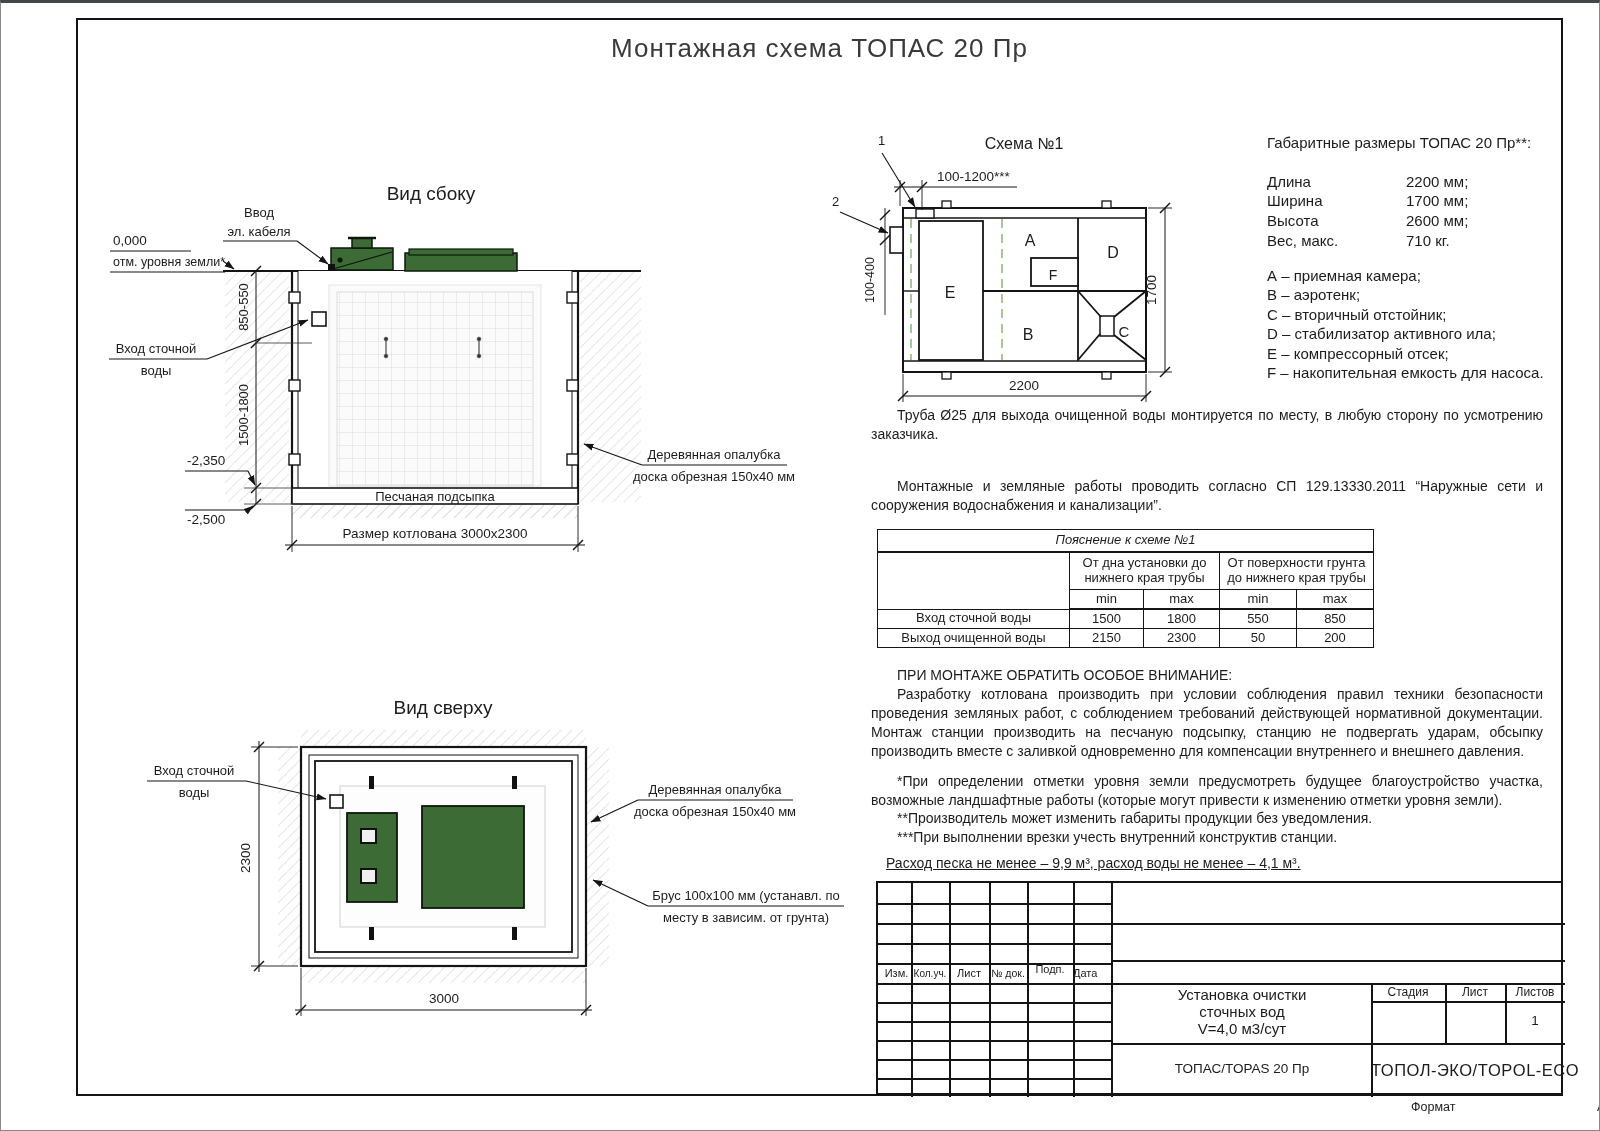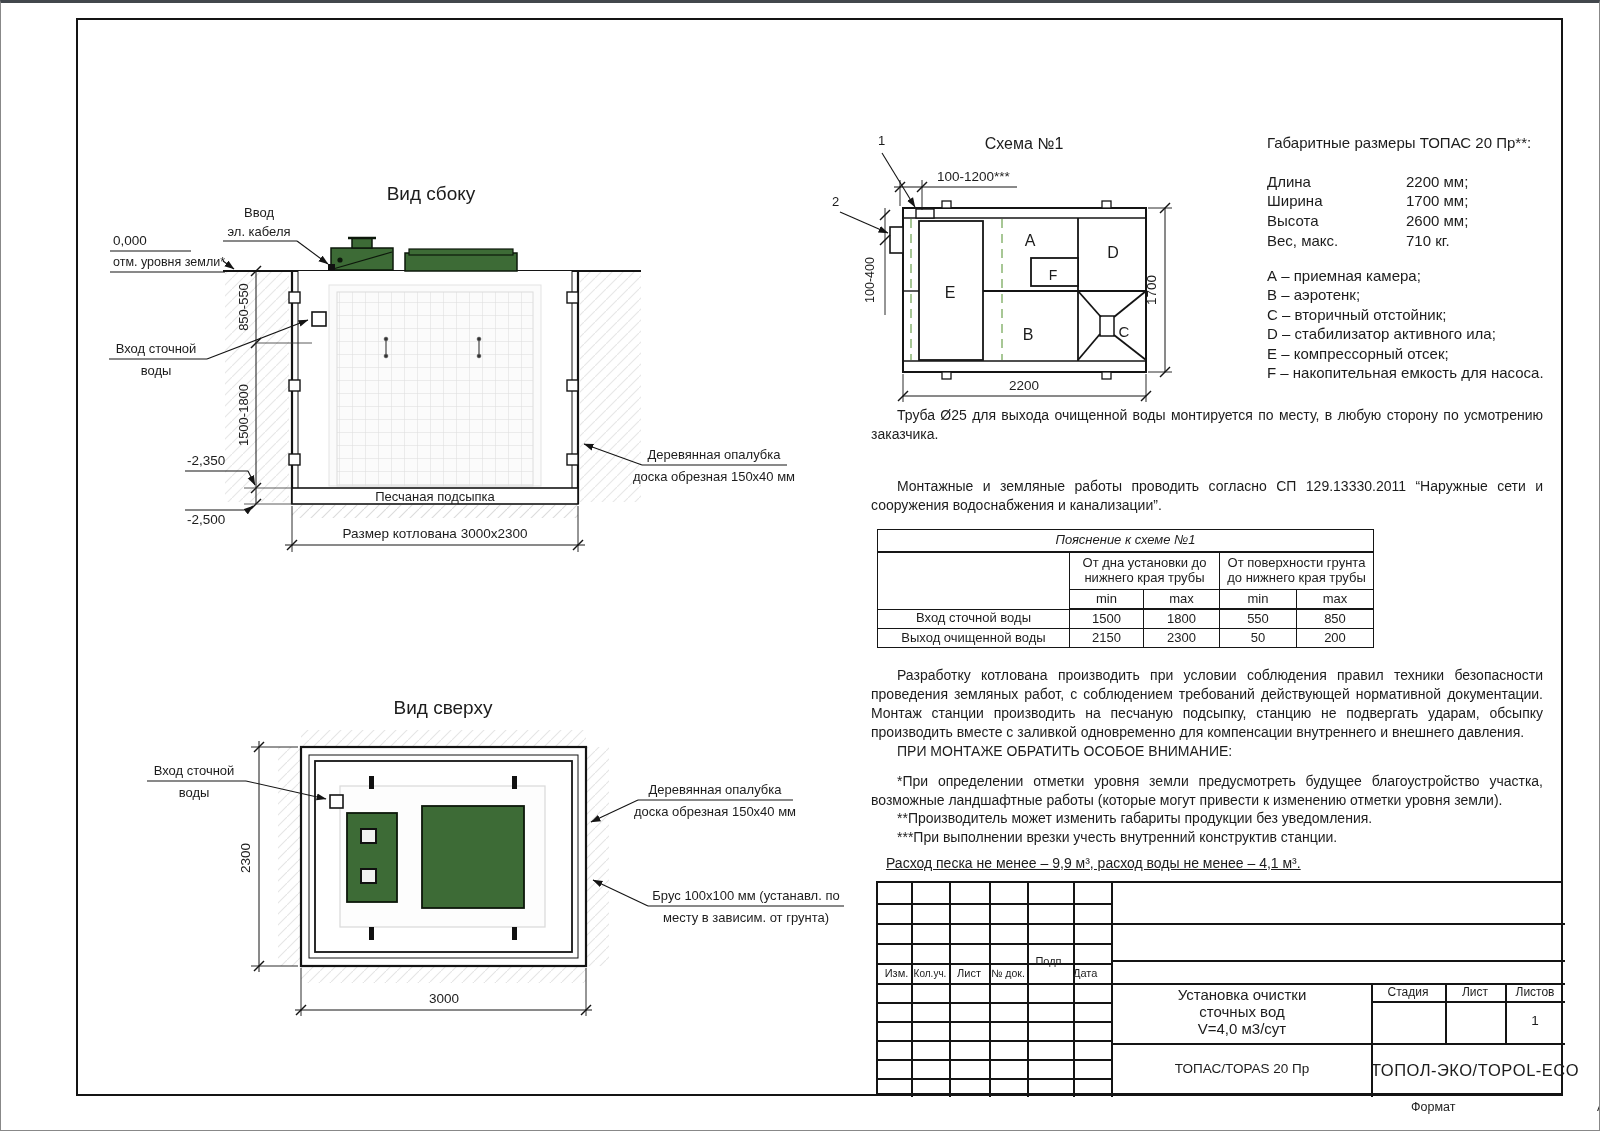--- a/index.html
+++ b/index.html
@@ -38,20 +38,21 @@
   .tb .hl{height:1.5px;}
   .tb .txt{position:absolute;white-space:nowrap;}
   .fmt{position:absolute;font-size:12.5px;color:#222;}
 </style>
 </head>
 <body>
 
 <div class="sheet">
   <div class="frame"></div>
 
+  <div class="main-title">Монтажная схема ТОПАС 20 Пр</div>
 
   <svg class="abs" style="left:75px;top:165px" width="770" height="410" viewBox="75 165 770 410">
     <defs>
       <pattern id="grid" width="13" height="13" patternUnits="userSpaceOnUse">
         <path d="M13 0H0V13" fill="none" stroke="#dcdcdc" stroke-width="1"></path>
       </pattern>
       <pattern id="hatch" width="11" height="11" patternUnits="userSpaceOnUse">
         <path d="M-1 12 L12 -1" stroke="#d2d2d2" stroke-width="1.1" fill="none"></path>
       </pattern>
       <marker id="arr" viewBox="0 0 10 7" refX="9.5" refY="3.5" markerWidth="9" markerHeight="7" orient="auto">
@@ -338,22 +339,22 @@
     <div class="lg" style="top:233px">F – накопительная емкость для насоса.</div>
   </div>
 
   <div class="note" style="top:403px">
     <p>Труба Ø25 для выхода очищенной воды монтируется по месту, в любую сторону по усмотрению заказчика.</p>
   </div>
   <div class="note" style="top:474px">
     <p>Монтажные и земляные работы проводить согласно СП 129.13330.2011 “Наружные сети и сооружения водоснабжения и канализации”.</p>
   </div>
   <div class="note" style="top:663px">
+    <p style="text-align:left">ПРИ МОНТАЖЕ ОБРАТИТЬ ОСОБОЕ ВНИМАНИЕ:</p>
     <p>Разработку котлована производить при условии соблюдения правил техники безопасности проведения земляных работ, с соблюдением требований действующей нормативной документации. Монтаж станции производить на песчаную подсыпку, станцию не подвергать ударам, обсыпку производить вместе с заливкой одновременно для компенсации внутреннего и внешнего давления.</p>
-    <p style="text-align:left">ПРИ МОНТАЖЕ ОБРАТИТЬ ОСОБОЕ ВНИМАНИЕ:</p>
   </div>
   <div class="note" style="top:769px;line-height:18.5px">
     <p>*При определении отметки уровня земли предусмотреть будущее благоустройство участка, возможные ландшафтные работы (которые могут привести к изменению отметки уровня земли).</p>
     <p>**Производитель может изменить габариты продукции без уведомления.</p>
     <p>***При выполнении врезки учесть внутренний конструктив станции.</p>
   </div>
   <div class="consump">Расход песка не менее – 9,9 м³, расход воды не менее – 4,1 м³.</div>
 
   <table class="exp">
     <colgroup>
@@ -422,21 +423,21 @@
     <div class="hl" style="left:233px;top:40px;width:454px"></div>
     <div class="hl" style="left:233px;top:77px;width:454px"></div>
     <div class="hl" style="left:233px;top:100px;width:454px;height:2px"></div>
     <div class="hl" style="left:493px;top:118px;width:194px"></div>
     <div class="hl" style="left:233px;top:160px;width:454px;height:2px"></div>
 
     <div class="txt" style="left:0;top:84px;width:37px;text-align:center;font-size:11px">Изм.</div>
     <div class="txt" style="left:33px;top:85px;width:38px;text-align:center;font-size:10px">Кол.уч.</div>
     <div class="txt" style="left:71px;top:84px;width:40px;text-align:center;font-size:11px">Лист</div>
     <div class="txt" style="left:111px;top:84px;width:38px;text-align:center;font-size:10.5px">№ док.</div>
-    <div class="txt" style="left:149px;top:72px;width:46px;text-align:center;font-size:11px">Подп.</div>
+    <div class="txt" style="left:149px;top:80px;width:46px;text-align:center;font-size:11px">Подп.</div>
     <div class="txt" style="left:195px;top:84px;width:38px;font-size:11px">Дата</div>
 
     <div class="txt" style="left:235px;top:103px;width:258px;text-align:center;font-size:15px;line-height:17px">
       <div>Установка очистки</div>
       <div>сточных вод</div>
       <div>V=4,0 м3/сут</div>
     </div>
 
     <div class="txt" style="left:235px;top:178px;width:258px;text-align:center;font-size:13.5px">ТОПАС/TOPAS 20 Пр</div>
 

